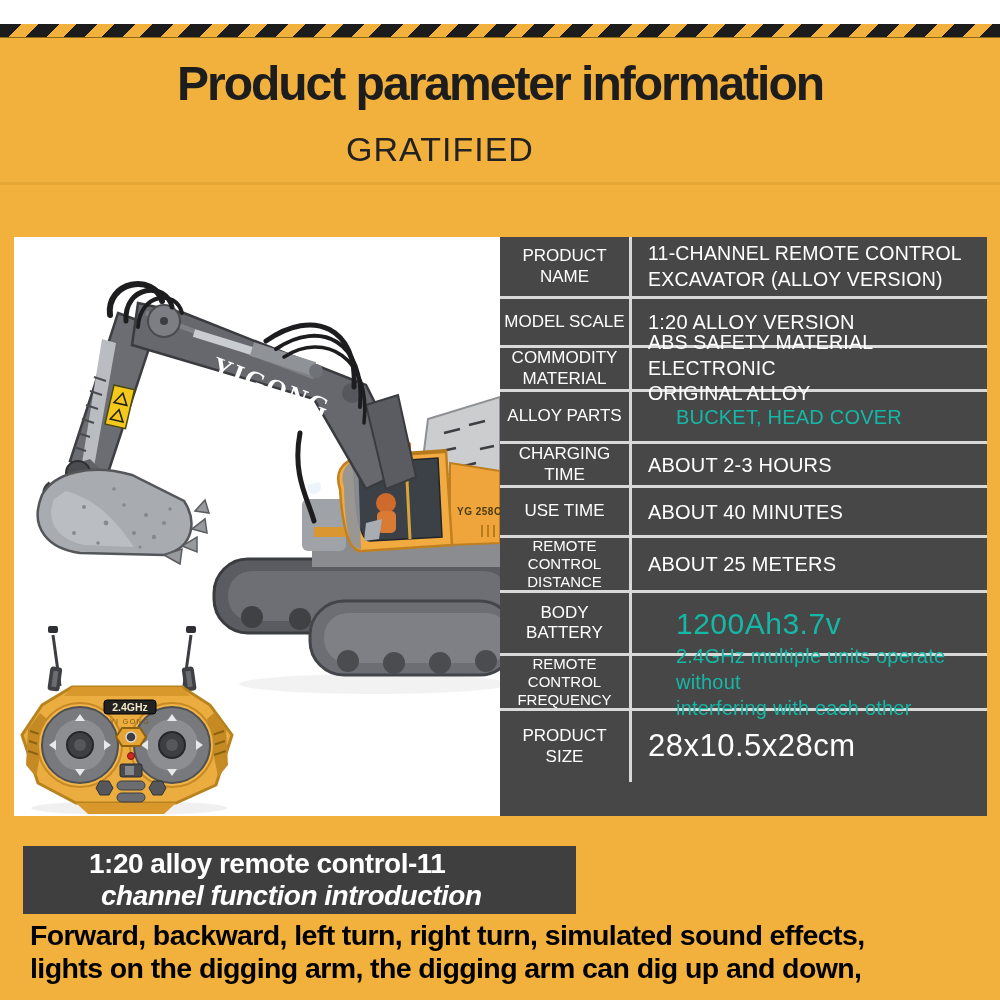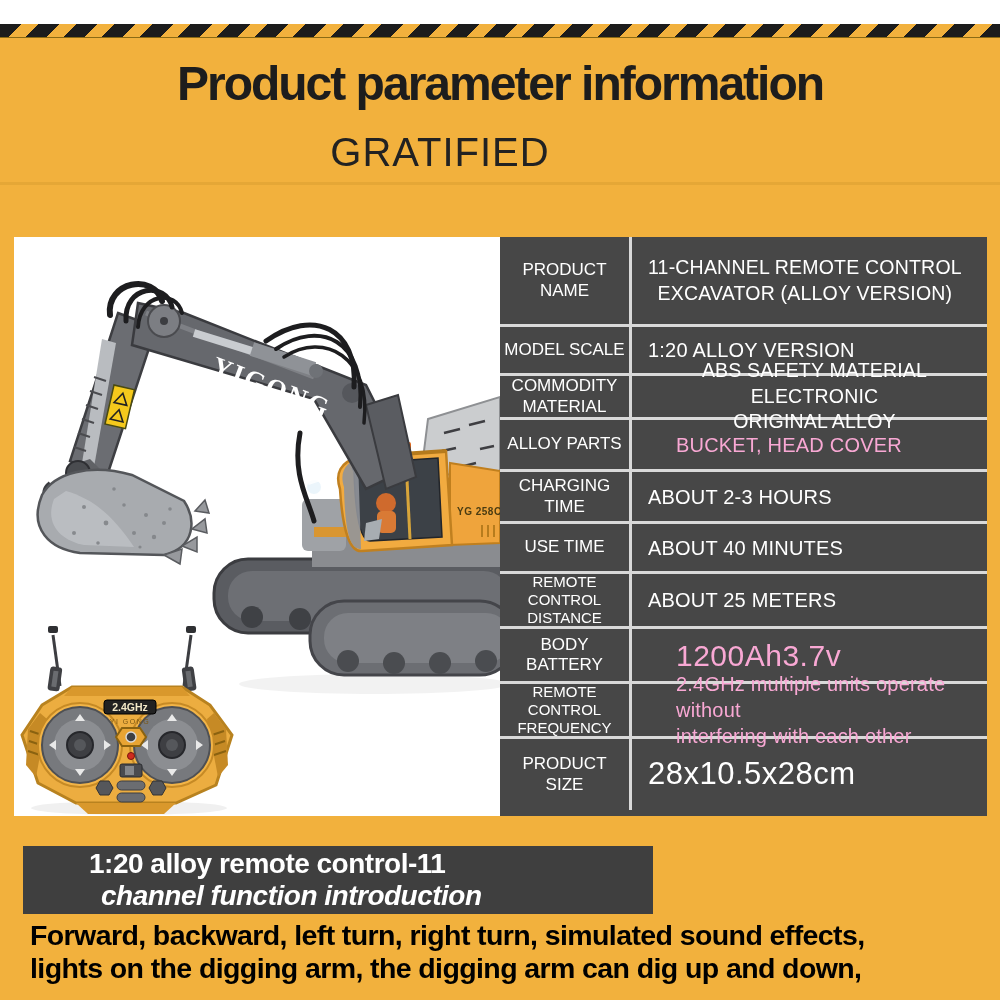--- a/index.html
+++ b/index.html
@@ -21,21 +21,21 @@
   }
   .title{
     position:absolute;top:32px;left:0;width:1000px;
     text-align:center;
     font-size:48px;font-weight:800;letter-spacing:-2px;
     color:#1d1d1d;
   }
   .subtitle{
     position:absolute;top:106px;left:0;width:880px;
     text-align:center;
-    font-size:40px;font-weight:400;letter-spacing:1px;
+    font-size:34px;font-weight:400;letter-spacing:1px;
     color:#222;
   }
   .seam{
     position:absolute;top:158px;left:0;width:1000px;height:3px;
     background:rgba(120,80,0,0.10);
   }
   
   .card{
     position:absolute;left:14px;top:213px;width:973px;height:579px;
     display:flex;
@@ -55,27 +55,27 @@
   .label{
     width:132px;flex:0 0 132px;justify-content:center;text-align:center;
     border-right:3px solid #D9D9D9;
     font-size:17px;line-height:1.2;white-space:pre-line;padding:2px 2px;
   }
   .label.small{font-size:15px;}
   .value{
     flex:1;padding-left:16px;padding-right:6px;
     font-size:20px;line-height:1.3;white-space:pre-line;letter-spacing:.2px;
   }
-  .value.v1{font-size:19.5px;text-align:center;}
-  .value.orange{color:#f9a8d4;padding-left:44px;}
+  .value.v1{font-size:19.5px;}
+  .value.orange{color:#14b8a6;padding-left:44px;}
   .value.big{font-size:30px;letter-spacing:.5px;}
   .value.big2{font-size:31px;letter-spacing:.5px;}
   
   .intro-box{
-    position:absolute;left:23px;top:822px;width:630px;height:68px;
+    position:absolute;left:23px;top:822px;width:553px;height:68px;
     background:#3F3F3F;color:#fff;box-sizing:border-box;
     padding:2px 0 0 66px;
     font-size:28px;font-weight:700;line-height:32px;letter-spacing:-0.5px;
   }
   .intro-box .l2{text-indent:12px;font-style:italic;}
   .intro-text{
     position:absolute;left:30px;top:895px;width:950px;
     font-size:28.5px;line-height:33px;font-weight:600;
     letter-spacing:-0.6px;color:#000000;
   }
@@ -254,53 +254,53 @@
           <rect x="111" y="529" width="9" height="9" fill="#85878b"></rect>
           <rect x="103" y="544" width="28" height="9" rx="4.5" fill="#6b6d71" stroke="#3d3e42"></rect>
           <rect x="103" y="556" width="28" height="9" rx="4.5" fill="#6b6d71" stroke="#3d3e42"></rect>
           <polygon points="82,551 86,544 95,544 99,551 95,558 86,558" fill="#55575b" stroke="#333"></polygon>
           <polygon points="135,551 139,544 148,544 152,551 148,558 139,558" fill="#55575b" stroke="#333"></polygon>
         </g>
       </svg>
     </div>
 
     <div class="spec">
-      <div class="row" style="height:90px">
+      <div class="row" style="height:62px">
         <div class="cell label">PRODUCT NAME</div>
         <div class="cell value v1">11-CHANNEL REMOTE CONTROL
 EXCAVATOR (ALLOY VERSION)</div>
       </div>
       <div class="row" style="height:49px">
         <div class="cell label">MODEL SCALE</div>
         <div class="cell value">1:20 ALLOY VERSION</div>
       </div>
       <div class="row" style="height:44px">
         <div class="cell label">COMMODITY
 MATERIAL</div>
         <div class="cell value v1">ABS SAFETY MATERIAL ELECTRONIC
 ORIGINAL ALLOY</div>
       </div>
       <div class="row" style="height:52px">
         <div class="cell label">ALLOY PARTS</div>
         <div class="cell value orange">BUCKET, HEAD COVER</div>
       </div>
-      <div class="row" style="height:52px">
+      <div class="row" style="height:44px">
         <div class="cell label">CHARGING TIME</div>
         <div class="cell value">ABOUT 2-3 HOURS</div>
       </div>
       <div class="row" style="height:50px">
         <div class="cell label">USE TIME</div>
         <div class="cell value">ABOUT 40 MINUTES</div>
       </div>
       <div class="row" style="height:55px">
         <div class="cell label small">REMOTE CONTROL
 DISTANCE</div>
         <div class="cell value">ABOUT 25 METERS</div>
       </div>
-      <div class="row" style="height:55px">
+      <div class="row" style="height:63px">
         <div class="cell label">BODY BATTERY</div>
         <div class="cell value orange big">1200Ah3.7v</div>
       </div>
       <div class="row" style="height:55px">
         <div class="cell label small">REMOTE CONTROL
 FREQUENCY</div>
         <div class="cell value orange">2.4GHz multiple units operate without
 interfering with each other</div>
       </div>
       <div class="row" style="height:71px">

